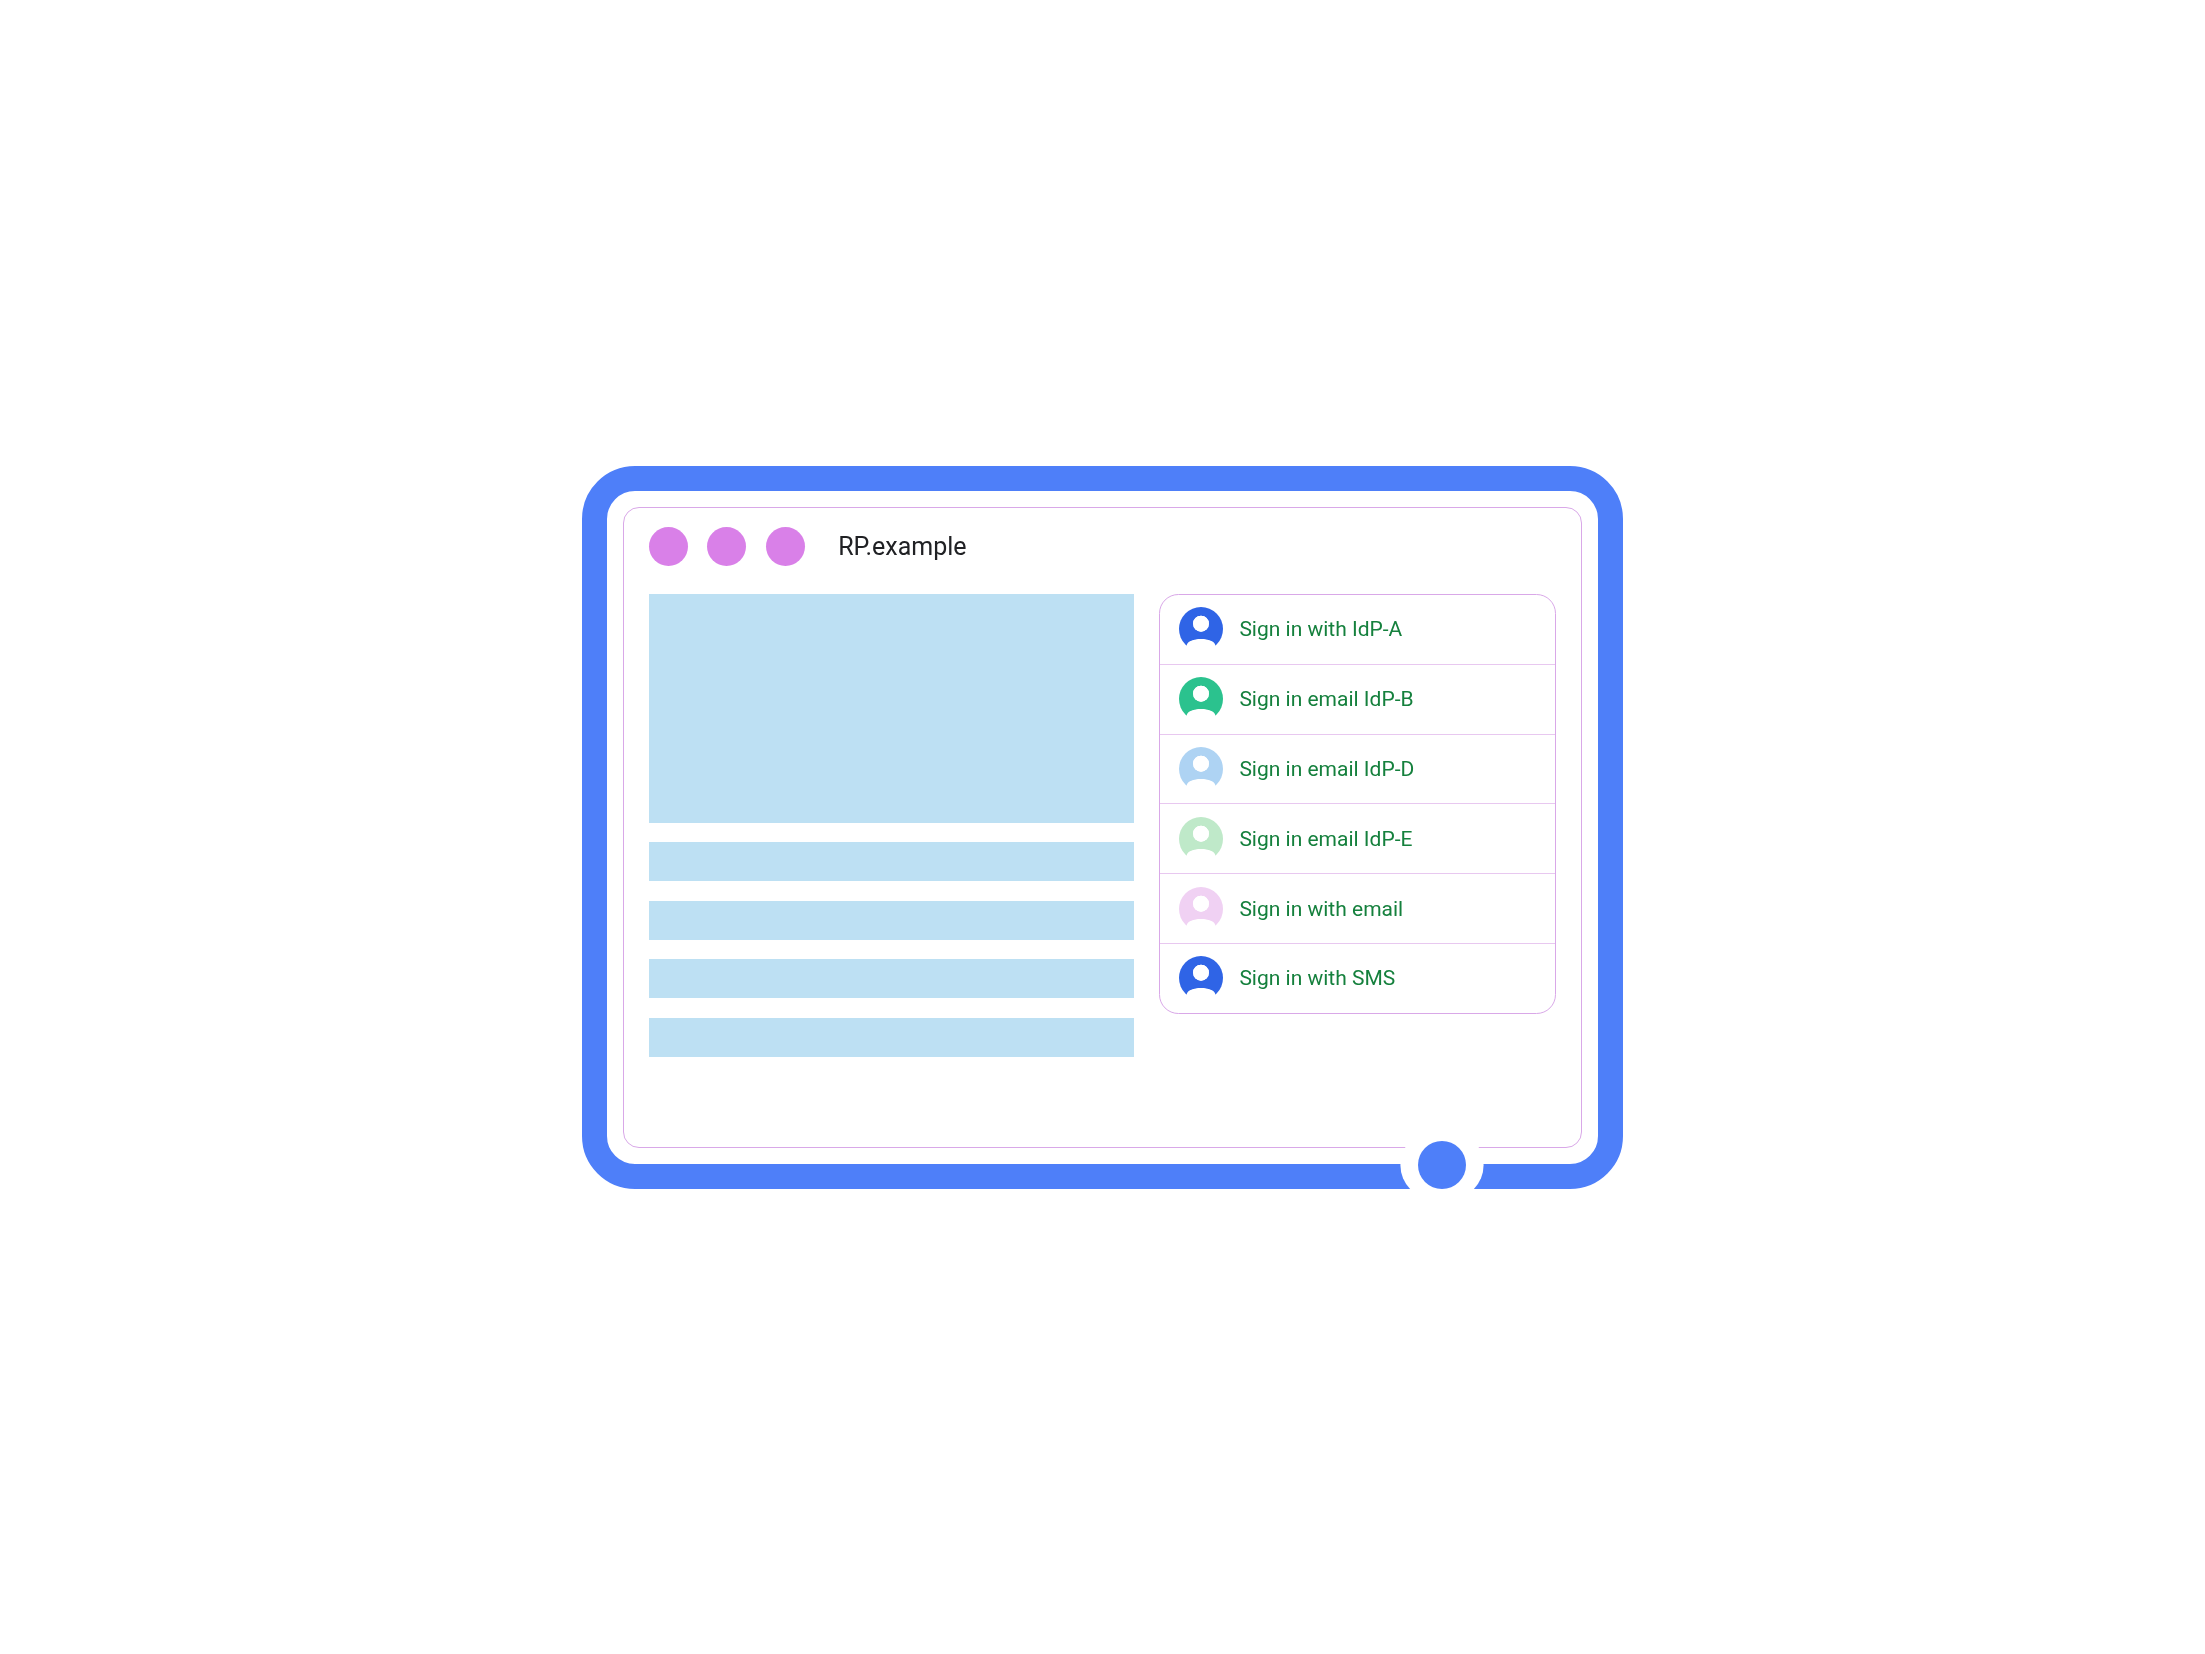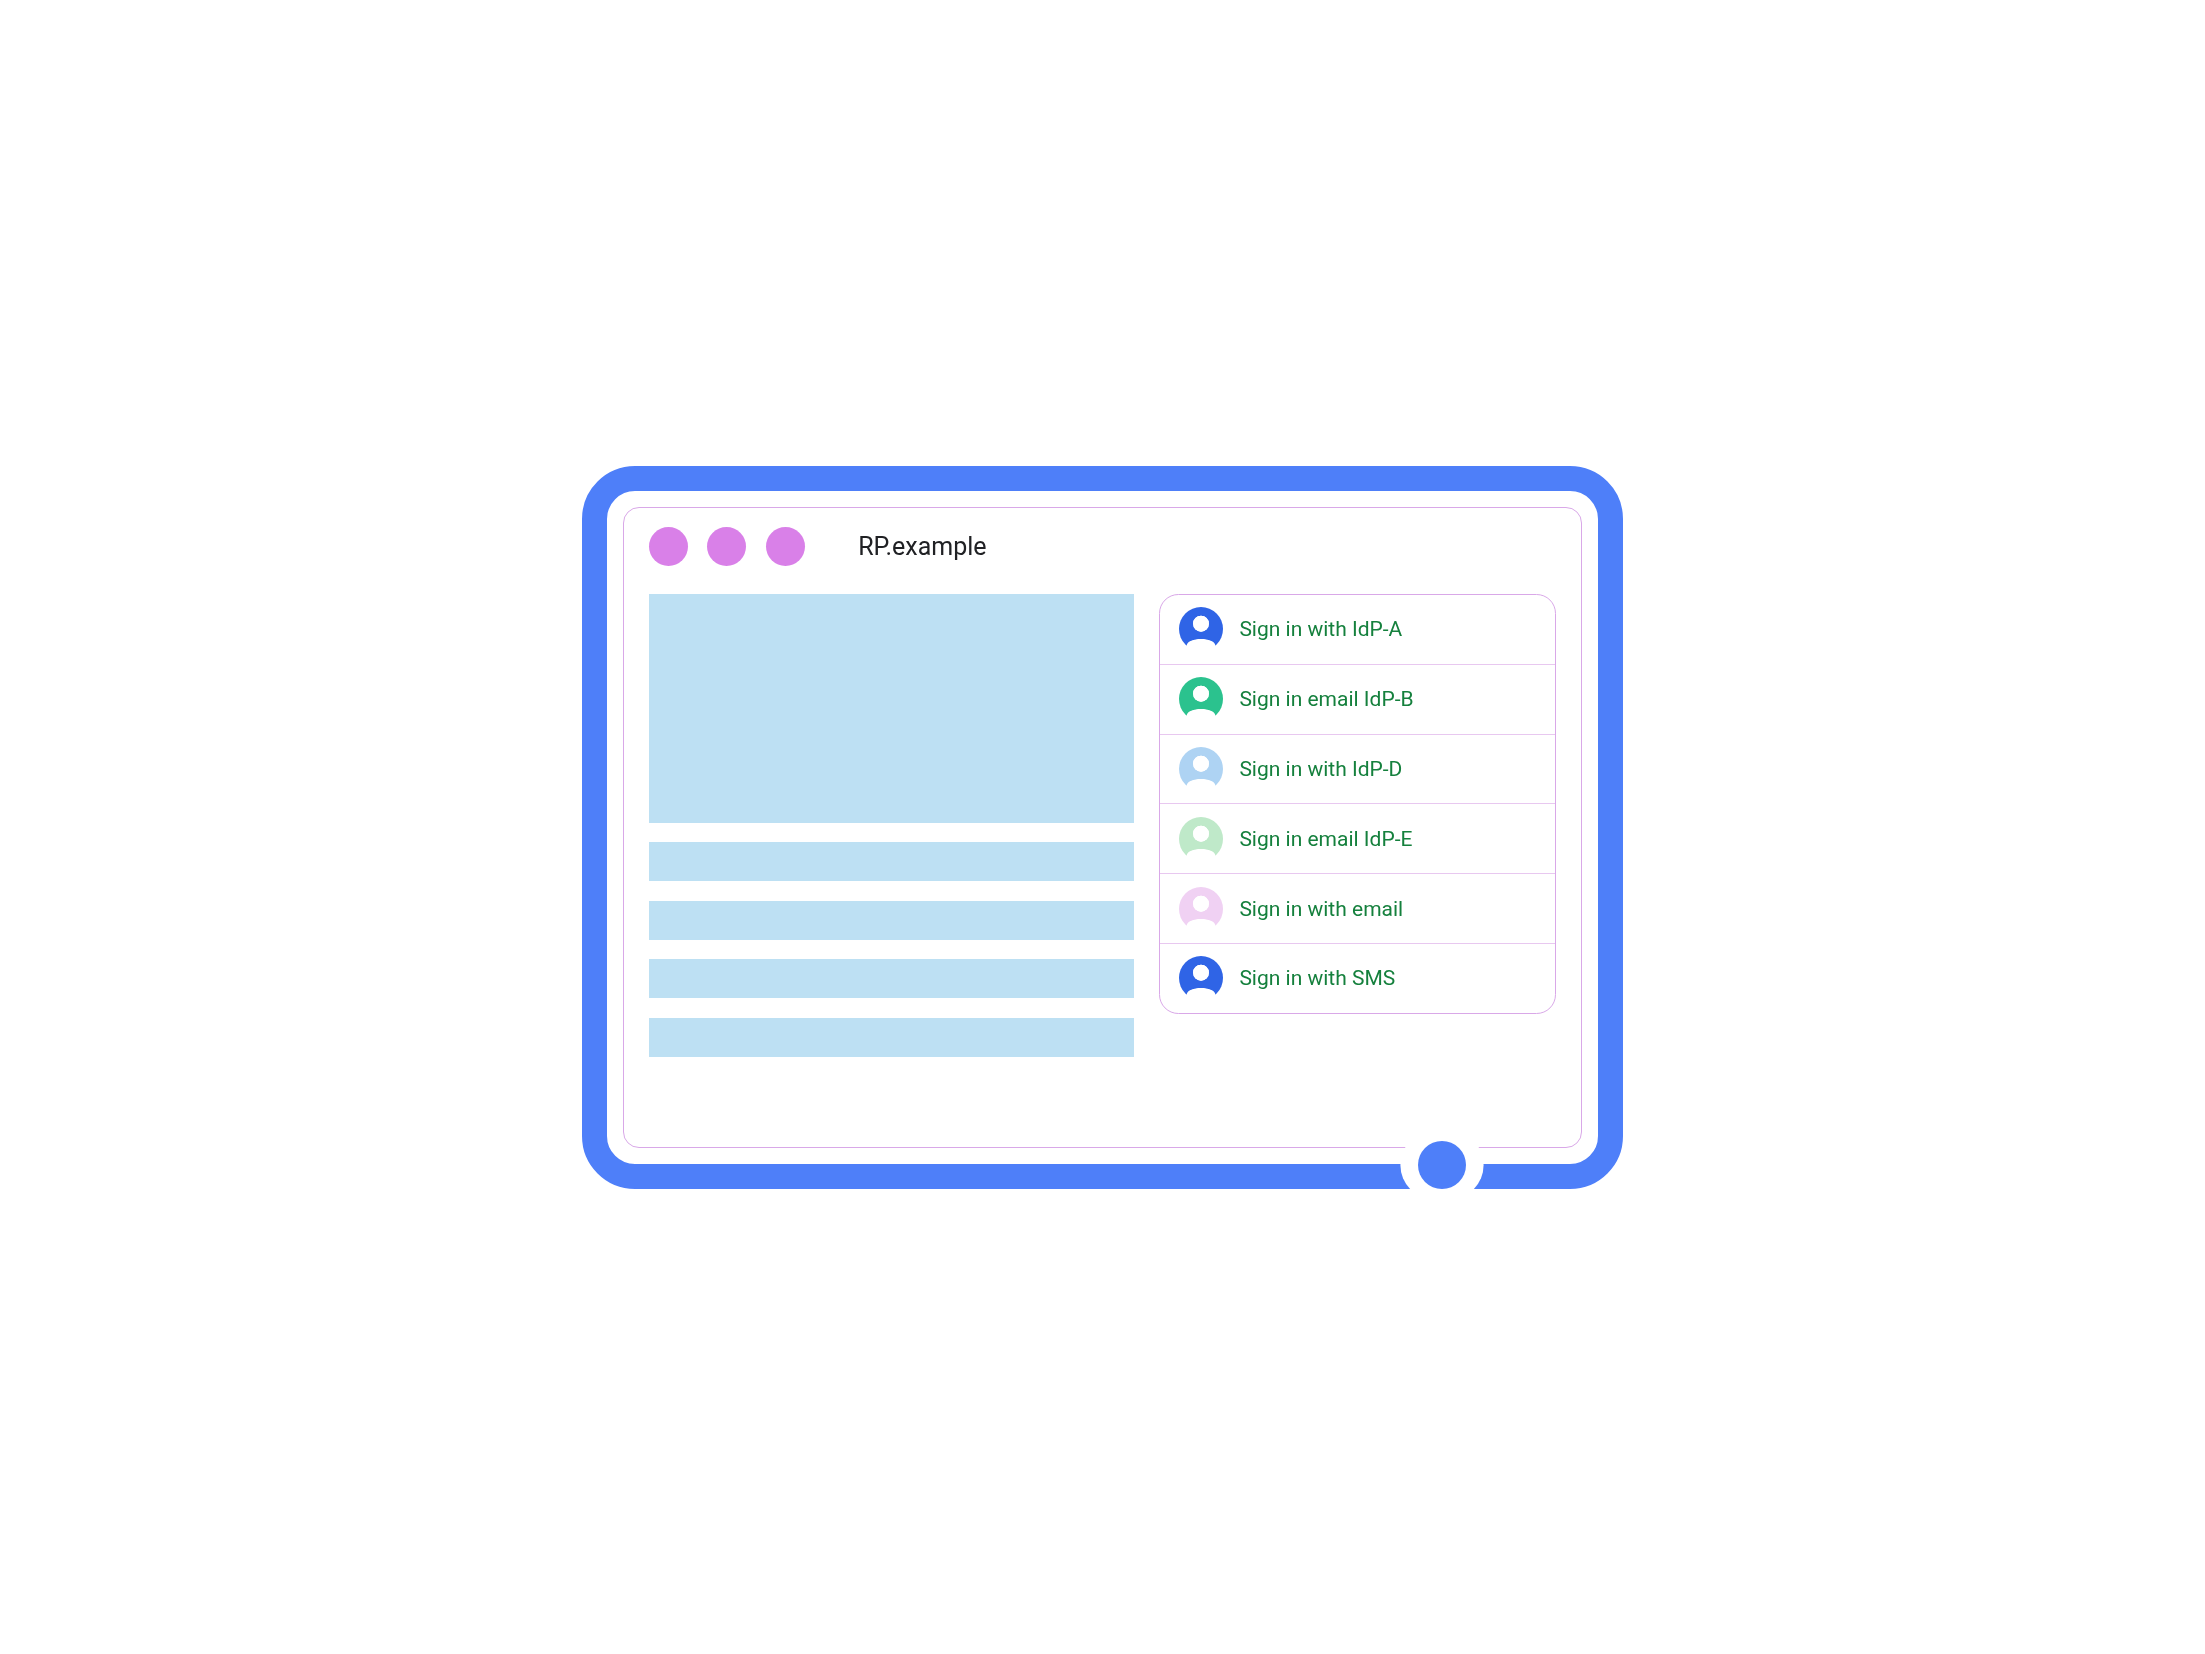--- a/index.html
+++ b/index.html
@@ -66,21 +66,21 @@
     .traffic-light {
       width: 39px;
       height: 39px;
       border-radius: 50%;
       background: #D980E8;
     }
     
     .address {
       font-size: 25px;
       color: #202124;
-      margin-left: 34px;
+      margin-left: 14px;
     }
     
     .content {
       flex: 1;
       display: flex;
       padding: 8.8px 25px 25px 25px;
       gap: 25px;
     }
     
     .main-area {
@@ -202,21 +202,21 @@
                 <path d="M 9 44 C 9 34, 41 34, 41 44 L 41 50 L 9 50 Z" fill="white"></path>
                 <circle cx="25" cy="25" r="25" fill="none"></circle>
                 <clipPath id="clipAED3F3">
                   <circle cx="25" cy="25" r="25"></circle>
                 </clipPath>
                 <g clip-path="url(#clipAED3F3)">
                   <circle cx="25" cy="19" r="9" fill="white"></circle>
                   <path d="M 8 46 C 8 34, 42 34, 42 46 L 42 55 L 8 55 Z" fill="white"></path>
                 </g>
               </svg></div>
-            <span class="signin-label">Sign in with IdP-D</span>
+            <span class="signin-label">Sign in email IdP-D</span>
           </div>
           <div class="signin-option">
             <div class="user-icon"><svg viewBox="0 0 50 50">
                 <circle cx="25" cy="25" r="25" fill="#BFE9C9"></circle>
                 <circle cx="25" cy="19" r="9" fill="white"></circle>
                 <path d="M 9 44 C 9 34, 41 34, 41 44 L 41 50 L 9 50 Z" fill="white"></path>
                 <circle cx="25" cy="25" r="25" fill="none"></circle>
                 <clipPath id="clipBFE9C9">
                   <circle cx="25" cy="25" r="25"></circle>
                 </clipPath>

